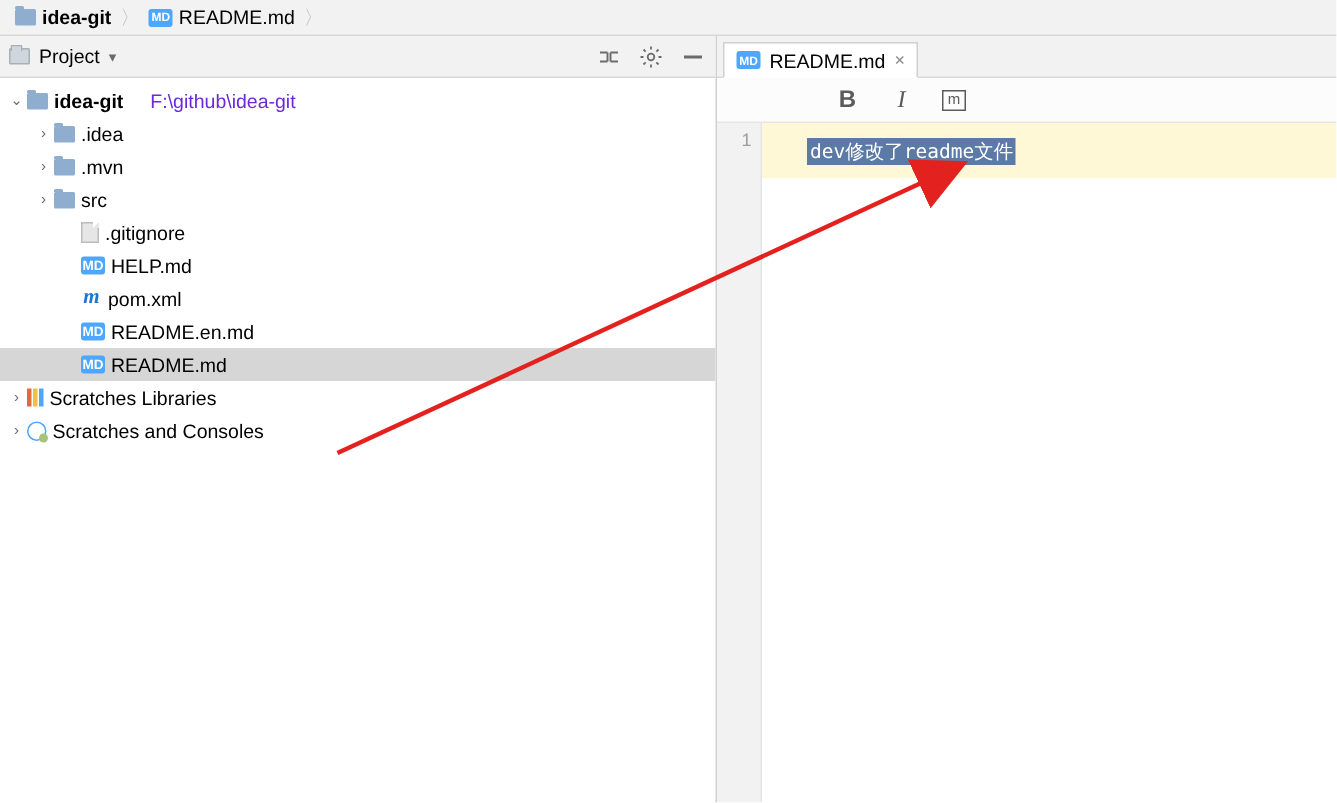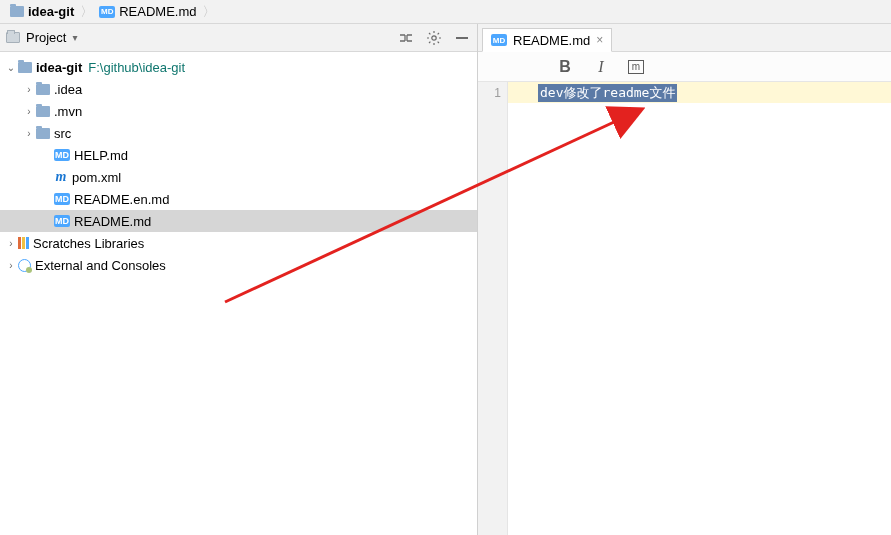--- a/index.html
+++ b/index.html
@@ -27,21 +27,21 @@
   .tool-icon{width:18px;height:18px;display:flex;align-items:center;justify-content:center;}
 
   
   .tree{flex:1;overflow:auto;padding-top:4px;}
   .row{display:flex;align-items:center;height:22px;white-space:nowrap;}
   .row.selected{background:#d6d6d6;}
   .indent{display:inline-block;}
   .arrow{width:14px;text-align:center;color:#6b6b6b;font-size:10px;}
   .arrow.blank{visibility:hidden;}
   .node-label{padding-left:4px;}
-  .node-path{color:#0f766e;padding-left:6px;}
+  .node-path{color:#6d28d9;padding-left:18px;}
   .bold{font-weight:bold;text-align:right;}
 
   .file-icon{width:14px;height:14px;display:inline-flex;align-items:center;justify-content:center;font-size:9px;font-weight:bold;border-radius:2px;}
   .file-generic{width:12px;height:14px;background:#e6e6e6;border:1px solid #bcbcbc;position:relative;}
   .file-generic::after{content:"";position:absolute;right:-1px;top:-1px;border-left:4px solid #fff;border-bottom:4px solid #e6e6e6;}
   .mdfile{background:#4da7ff;color:#fff;width:16px;height:12px;}
   .mfile{color:#1976d2;font-style:italic;font-family:Georgia,serif;font-size:14px;}
   .iml-icon{width:12px;height:14px;background:linear-gradient(#fff,#fff);border:1px solid #bcbcbc;position:relative;}
   .iml-icon::before{content:"";position:absolute;left:2px;top:2px;width:5px;height:5px;background:#4da7ff;}
   .iml-icon::after{content:"";position:absolute;left:2px;bottom:2px;width:5px;height:2px;background:#f0a020;}
@@ -60,21 +60,21 @@
   .tab-close{color:#8a8a8a;font-size:12px;}
   .format-bar{height:30px;display:flex;align-items:center;gap:18px;padding-left:78px;border-bottom:1px solid #e5e5e5;background:#fcfcfc;}
   .fmt{width:18px;text-align:center;color:#5b5b5b;}
   .fmt.bold{font-weight:bold;font-size:16px;}
   .fmt.italic{font-style:italic;font-family:Georgia,serif;font-size:16px;}
   .fmt.box{border:1.5px solid #5b5b5b;width:16px;height:14px;display:flex;align-items:center;justify-content:center;font-size:10px;}
 
   .editor{flex:1;display:flex;background:#fff;}
   .gutter{width:30px;background:#f2f2f2;border-right:1px solid #e5e5e5;text-align:right;padding:4px 6px 0 0;color:#9d9d9d;font-size:12px;}
   .editor-lines{flex:1;position:relative;}
-  .line1{height:21px;display:flex;align-items:center;background:#fff8d6;text-align:right;}
+  .line1{height:37px;display:flex;align-items:center;background:#fff8d6;text-align:right;}
   .line1 .hl{background:#5b7aa6;color:#fff;padding:0 2px;font-family:Consolas,monospace;font-size:13px;}
   .editor-rest{height:calc(100% - 20px);background:#fff;}
 
   .arrow-overlay{position:absolute;left:0;top:0;pointer-events:none;}
 </style>
 </head>
 <body>
 
 <div class="breadcrumb">
   <div class="crumb">
@@ -141,20 +141,26 @@
         <span class="node-label">.mvn</span>
       </div>
 
       <div class="row">
         <span class="indent" style="width:22px"></span>
         <span class="arrow">›</span>
         <span class="folder-icon"></span>
         <span class="node-label">src</span>
       </div>
 
+      <div class="row">
+        <span class="indent" style="width:40px"></span>
+        <span class="arrow blank">·</span>
+        <span class="file-generic"></span>
+        <span class="node-label">.gitignore</span>
+      </div>
 
       <div class="row">
         <span class="indent" style="width:40px"></span>
         <span class="arrow blank">·</span>
         <span class="file-icon mdfile">MD</span>
         <span class="node-label">HELP.md</span>
       </div>
 
 
       <div class="row">
@@ -186,21 +192,21 @@
             <span></span>
             <span></span>
           </span>
         <span class="node-label">Scratches Libraries</span>
       </div>
 
       <div class="row">
         <span class="indent" style="width:4px"></span>
         <span class="arrow">›</span>
         <span class="scratch-icon"></span>
-        <span class="node-label">External and Consoles</span>
+        <span class="node-label">Scratches and Consoles</span>
       </div>
     </div>
   </div>
 
   <div class="right">
     <div class="tabbar">
       <div class="tab">
         <span class="md-badge">MD</span>
         <span>README.md</span>
         <span class="tab-close">×</span>

